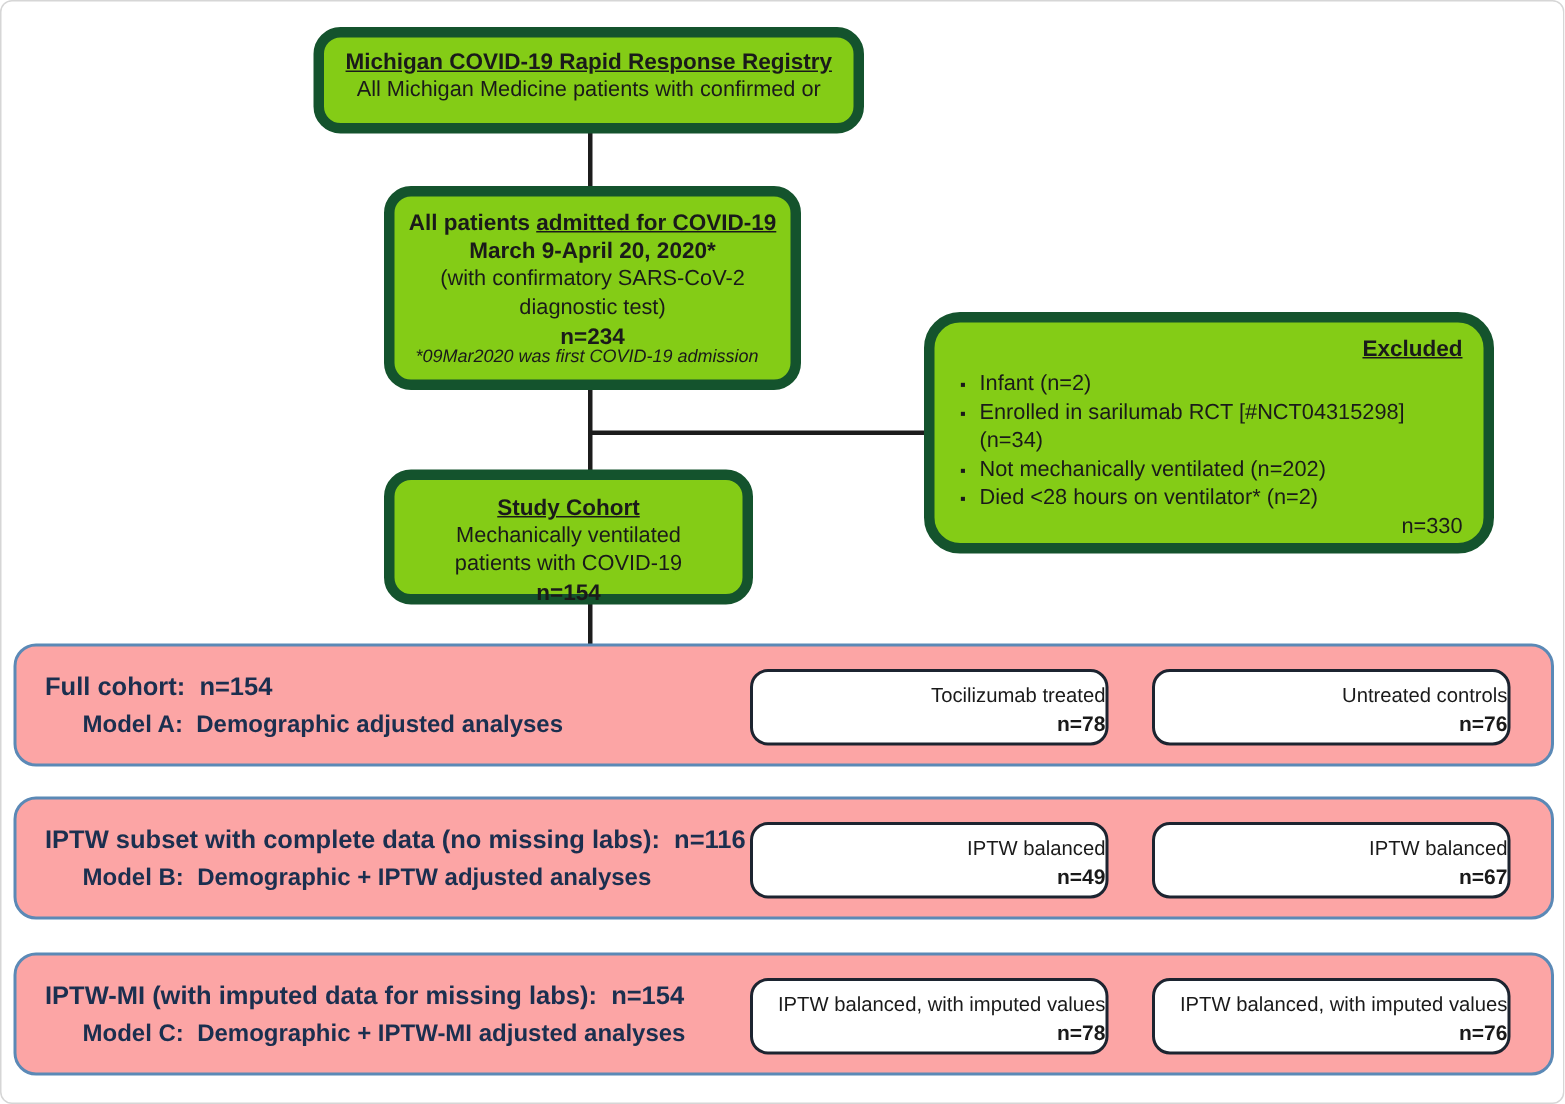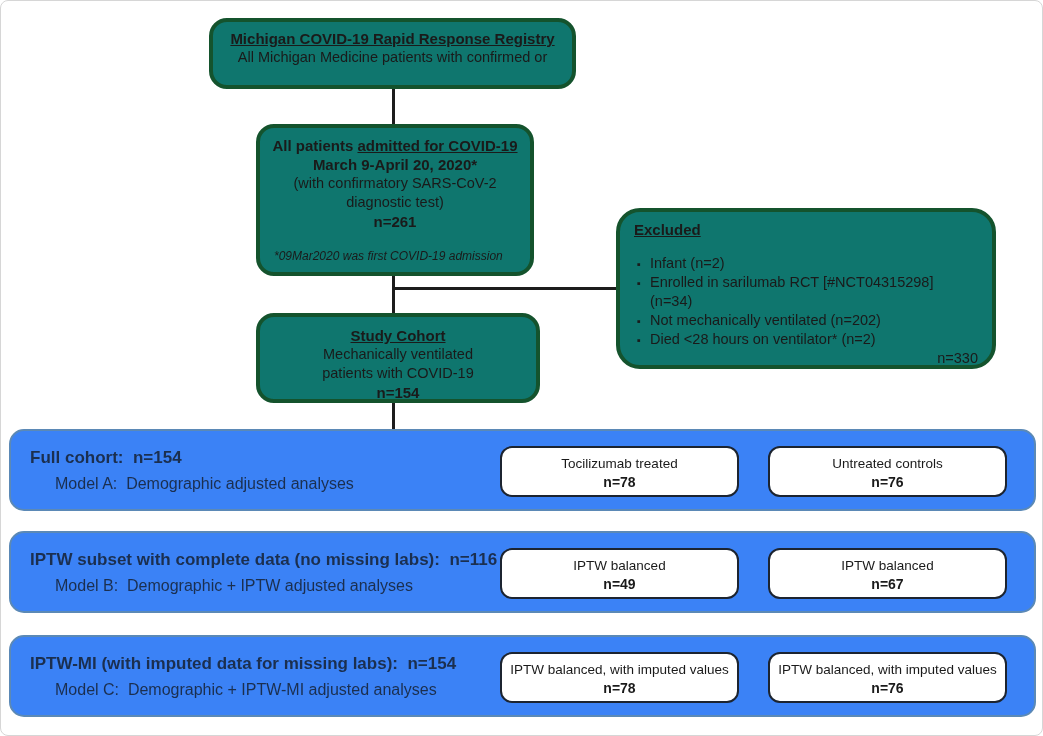--- a/index.html
+++ b/index.html
@@ -18,86 +18,86 @@
   }
 
   
   .vline, .hline { position: absolute; background: #1c1c1c; }
   .vline { width: 2.5px; }
   .hline { height: 2.5px; }
 
   
   .fbox {
     position: absolute;
-    background: #0f766e;
-    border: 4px solid #14532d;
+    background: #84cc16;
+    border: 7px solid #14532d;
     border-radius: 18px;
     text-align: center;
     font-size: 14.5px;
     line-height: 19px;
     color: #1a1a1a;
   }
   .fbox .t { font-weight: bold; font-size: 15px; }
   .u { text-decoration: underline; }
 
   .registry { left: 208px; top: 17px; width: 367px; height: 71px; padding-top: 7px; }
-  .admitted { left: 255px; top: 123px; width: 278px; height: 152px; padding-top: 8px; }
-  .cohort   { left: 255px; top: 312px; width: 284px; height: 90px;  padding-top: 9px; }
+  .admitted { left: 255px; top: 123px; width: 278px; height: 136px; padding-top: 8px; }
+  .cohort   { left: 255px; top: 312px; width: 246px; height: 90px;  padding-top: 9px; }
 
   .excluded {
     left: 615px; top: 207px; width: 380px; height: 161px;
     border-radius: 24px; text-align: left; padding: 8px 14px 0 14px;
   }
-  .excluded .t { text-align: left; margin-bottom: 15px; }
+  .excluded .t { text-align: right; margin-bottom: 5px; }
   .bullet { padding-left: 16px; position: relative; }
   .bullet::before { content: "▪"; position: absolute; left: 3px; font-size: 11px; top: 1px; }
   .nmid { font-weight: normal; text-align: right; }
 
   .footnote {
     position: absolute;
     font-style: italic;
     font-size: 12px;
     line-height: 14px;
     text-align: left;
   }
   .admitted .footnote { left: 14px; bottom: 9px; }
   .excluded .footnote { left: 16px; bottom: 11px; }
 
   
   .band {
     position: absolute;
     left: 8px;
     width: 1027px;
     height: 82px;
-    background: #3b82f6;
+    background: #fca5a5;
     border: 2px solid #5b89b6;
     border-radius: 15px;
     color: #1b2f4f;
   }
   .band .heading {
     position: absolute; left: 19px; top: 17px;
     font-weight: bold; font-size: 17px; white-space: pre-wrap;
   }
   .band .subheading {
     position: absolute; left: 44px; top: 44px;
-    font-size: 16px; white-space: pre-wrap;
+    font-size: 16px; white-space: pre-wrap; font-weight: bold;
   }
   .band-1 { top: 428px; }
   .band-2 { top: 530px; padding-left: 20px; }
   .band-3 { top: 634px; }
 
   .wbox {
     position: absolute;
     top: 15px;
     width: 239px;
     height: 51px;
     background: #ffffff;
     border: 2px solid #1c2430;
     border-radius: 12px;
-    text-align: center;
+    text-align: right;
     color: #1a1a1a;
     font-size: 13.5px;
     line-height: 18px;
     padding-top: 7px;
   }
   .wbox.pos-left  { left: 489px; }
   .wbox.pos-right { left: 757px; }
   .wbox .n { font-weight: bold; font-size: 14px; }
 </style>
 </head>
@@ -113,21 +113,21 @@
   <div class="fbox registry">
     <div class="t u">Michigan COVID-19 Rapid Response Registry</div>
     <div>All Michigan Medicine patients with confirmed or</div>
   </div>
 
   <div class="fbox admitted">
     <div class="t"><span>All patients </span><span class="u">admitted for COVID-19</span></div>
     <div class="t">March 9-April 20, 2020*</div>
     <div>(with confirmatory SARS-CoV-2</div>
     <div>diagnostic test)</div>
-    <div class="t">n=261</div>
+    <div class="t">n=234</div>
     <div class="footnote">*09Mar2020 was first COVID-19 admission</div>
   </div>
 
   <div class="fbox excluded">
     <div class="t u">Excluded</div>
     <div class="bullet">Infant (n=2)</div>
     <div class="bullet">Enrolled in sarilumab RCT [#NCT04315298] (n=34)</div>
     <div class="bullet">Not mechanically ventilated (n=202)</div>
     <div class="bullet">Died &lt;28 hours on ventilator* (n=2)</div>
     <div class="nmid">n=330</div>

